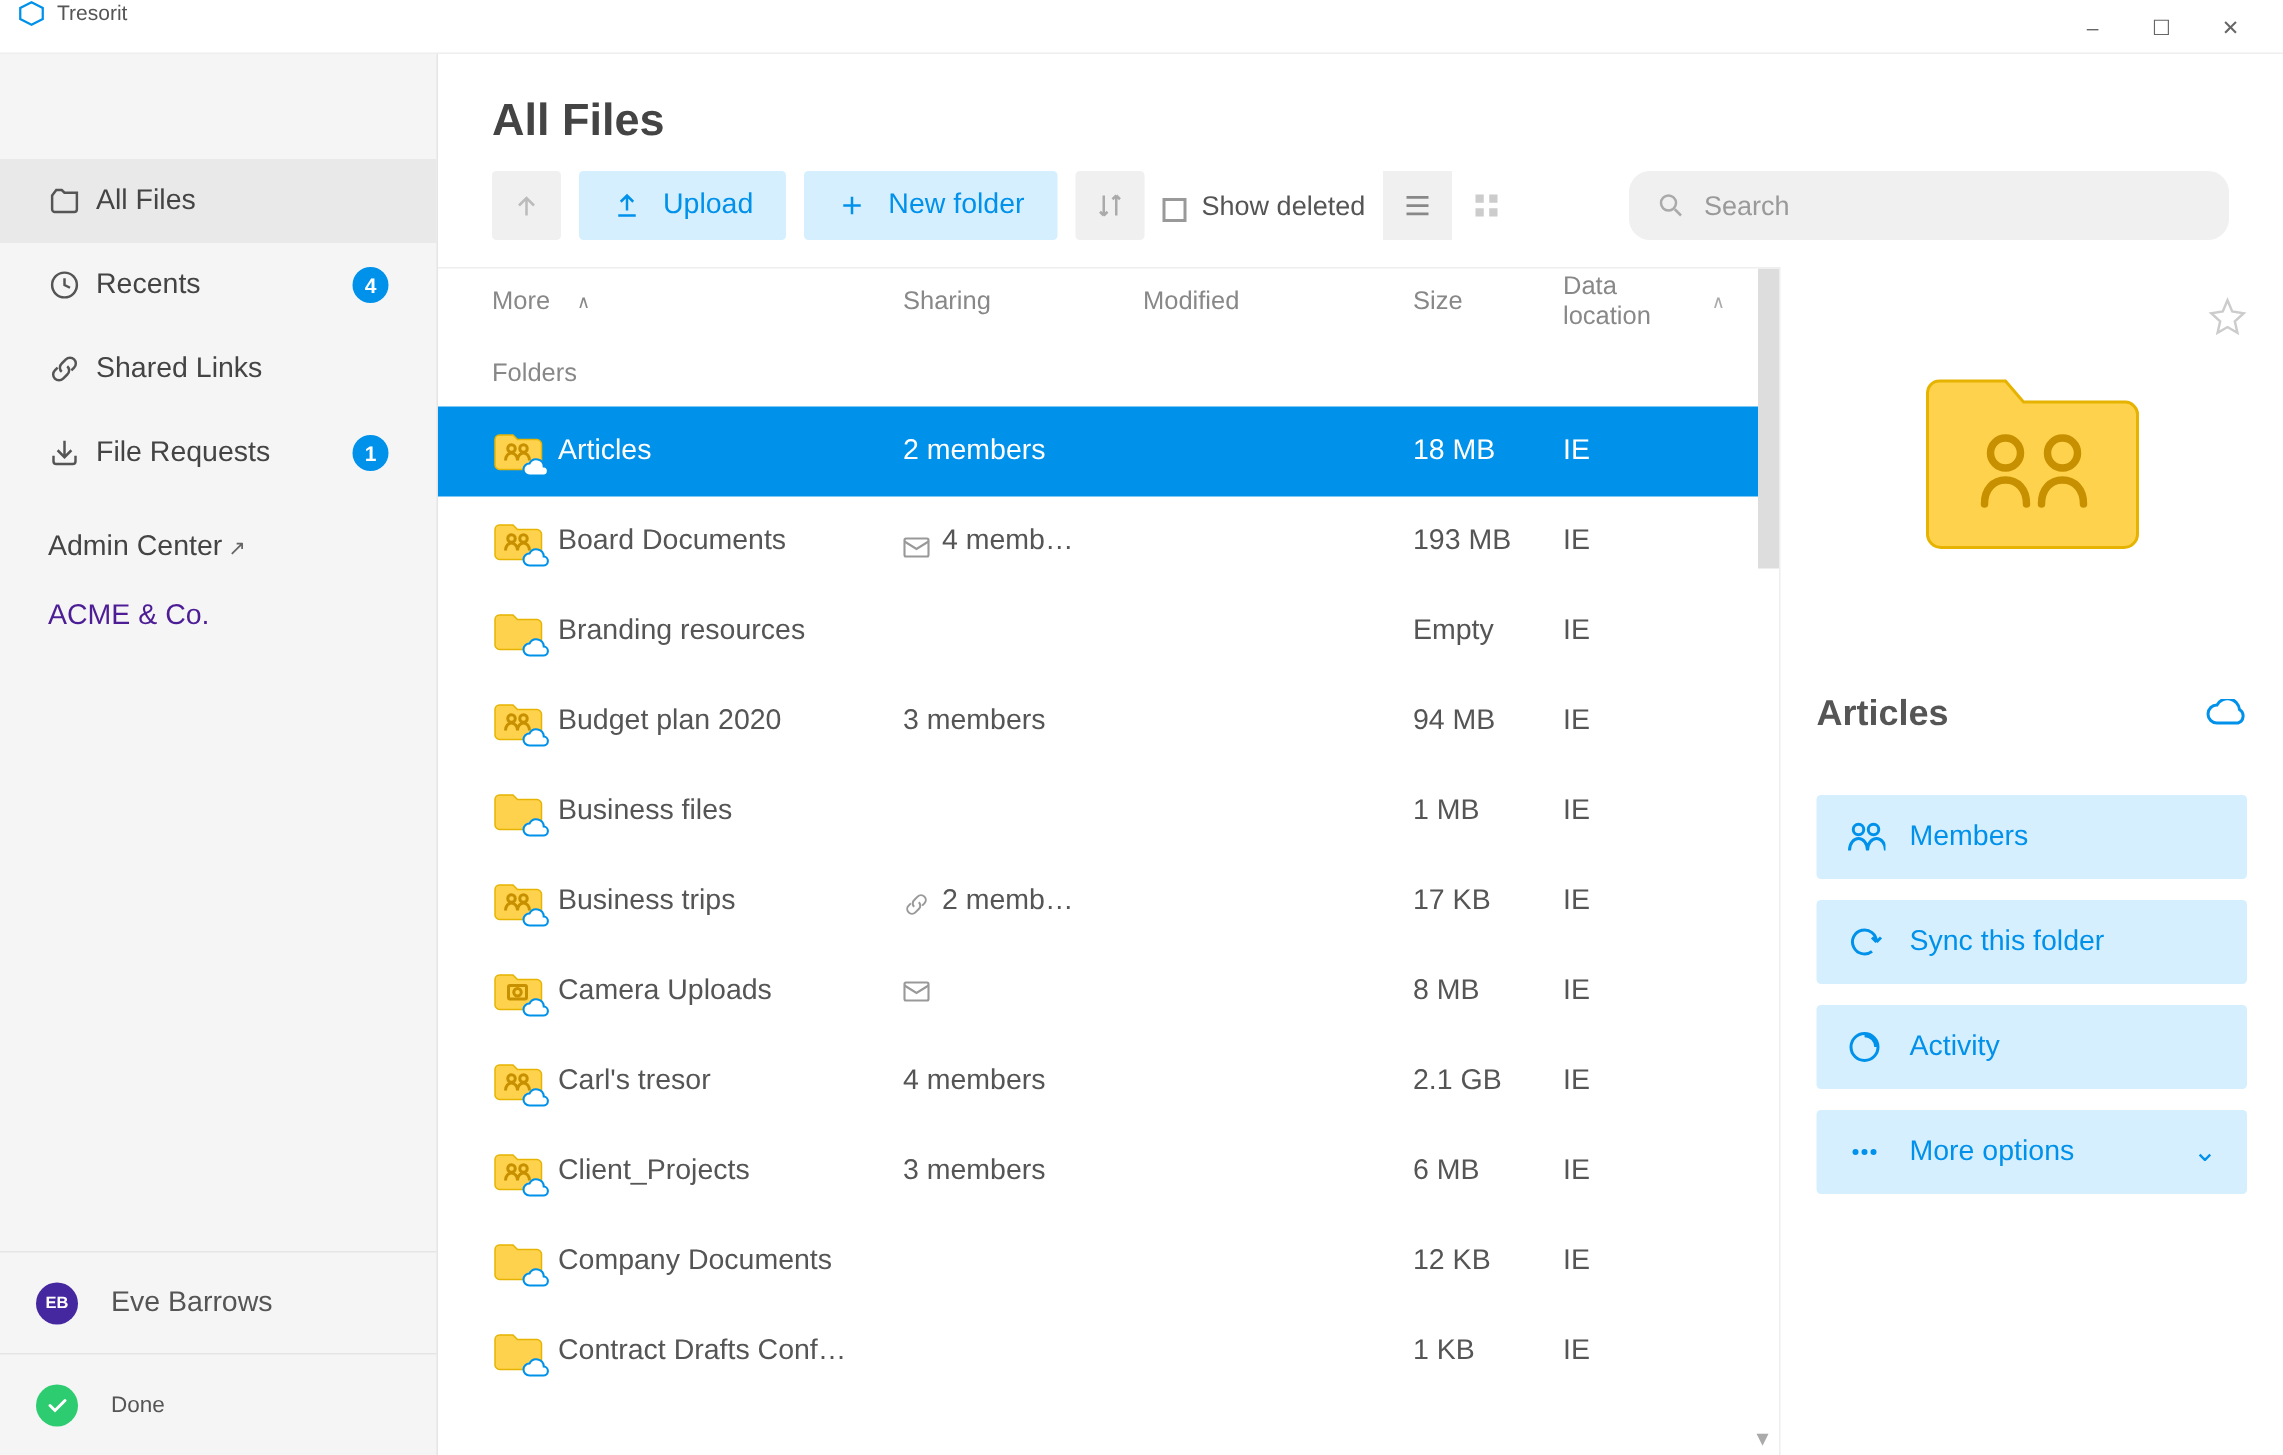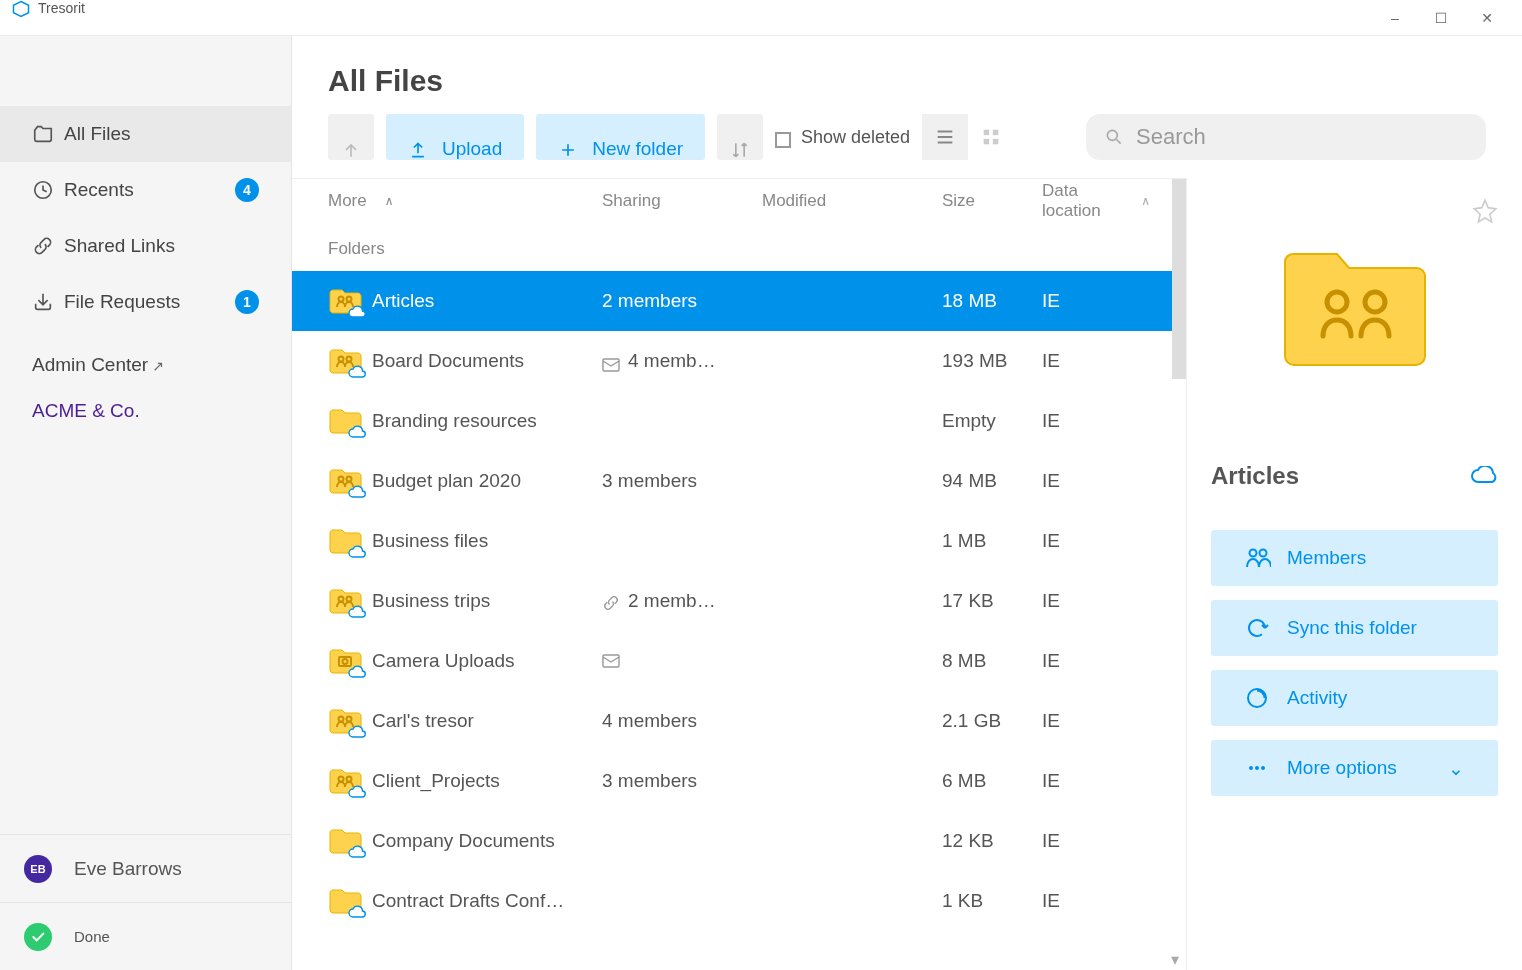--- a/index.html
+++ b/index.html
@@ -20,31 +20,31 @@
 .admin .ext{font-size:14px;margin-left:4px;color:#666}
 .admin .org{color:#4c1d95;margin-top:24px}
 .side-spacer{flex:1}
 .user-row{display:flex;align-items:center;height:68px;padding:0 24px;border-top:1px solid #e5e5e5}
 .avatar{width:28px;height:28px;border-radius:50%;background:#4527a0;color:#fff;font-size:11px;display:flex;align-items:center;justify-content:center;margin-right:22px;font-weight:600}
 .done-row{display:flex;align-items:center;height:68px;padding:0 24px;border-top:1px solid #e5e5e5}
 .done-icon{width:28px;height:28px;border-radius:50%;background:#2ecc71;display:flex;align-items:center;justify-content:center;margin-right:22px}
 .content{flex:1;display:flex;flex-direction:column}
 .heading{padding:28px 36px 16px 36px;font-size:30px;font-weight:600;color:#444}
 .toolbar{display:flex;align-items:center;gap:12px;padding:0 36px 18px 36px}
-.tbtn{height:46px;display:flex;align-items:flex-end;justify-content:center;border-radius:3px}
+.tbtn{height:46px;display:flex;align-items:center;justify-content:center;border-radius:3px}
 .tbtn.gray{background:#f0f0f0;color:#999;width:46px}
 .tbtn.blue{background:#d6efff;color:#0091ea;padding:0 22px}
 .tbtn.blue .icn{margin-right:14px}
 .checklbl{display:flex;align-items:flex-end;color:#555;font-size:18px}
 .checklbl .cb{width:16px;height:16px;border:2px solid #999;margin-right:10px}
 .tool-spacer{flex:1}
 .view-toggle{display:flex;gap:0}
 .view-toggle .v{width:46px;height:46px;display:flex;align-items:center;justify-content:center;color:#aaa}
 .view-toggle .v.active{background:#f0f0f0}
-.search{flex:0 0 400px;height:46px;background:#f0f0f0;display:flex;align-items:center;padding:0 18px;color:#999;font-size:22px;border-radius:14px}
+.search{flex:0 0 400px;height:46px;background:#f0f0f0;display:flex;align-items:center;padding:0 18px;color:#999;font-size:18px;border-radius:14px}
 .search .icn{margin-right:12px}
 .cols{display:flex;align-items:center;height:44px;padding:0 36px;color:#888;font-size:17px}
 .cols .c{display:flex;align-items:center}
 .cols .sort{margin-left:18px;font-size:12px}
 .body-row{display:flex;flex:1;overflow:hidden}
 .filebox{flex:1;overflow:hidden;position:relative;border-top:1px solid #eee}
 .grouphdr{padding:16px 24px 12px 36px;color:#888;font-size:17px}
 .row{display:flex;align-items:center;height:60px;padding:0 36px;font-size:19px;color:#555}
 .row.sel{background:#0091ea;color:#fff}
 .row .fi{width:44px;display:flex;align-items:center;position:relative}
@@ -54,21 +54,21 @@
 .row .size{flex:0 0 100px}
 .row .loc{flex:1}
 .folder-icon{width:34px;height:28px}
 .cloud-badge{position:absolute;bottom:-4px;right:6px;width:18px;height:14px}
 .scroll-thumb{position:absolute;right:0;top:0;width:14px;height:200px;background:#ddd}
 .updown{position:absolute;right:0;bottom:0;width:22px;height:22px;display:flex;align-items:center;justify-content:center;color:#aaa}
 .details{width:336px;border-left:1px solid #eee;padding:20px 24px;display:flex;flex-direction:column}
 .star{align-self:flex-end;color:#bbb;margin-bottom:20px}
 .bigfolder{align-self:center;width:156px;height:128px;margin-bottom:90px}
 .dtitle{display:flex;align-items:center;justify-content:space-between;font-size:24px;font-weight:600;color:#555;margin-bottom:40px}
-.dbtn{height:56px;background:#d6efff;color:#0091ea;display:flex;align-items:center;padding:0 34px;border-radius:3px;margin-bottom:14px;font-size:19px}
+.dbtn{height:56px;background:#d6efff;color:#0091ea;display:flex;align-items:center;padding:0 20px;border-radius:3px;margin-bottom:14px;font-size:19px}
 .dbtn .icn{width:32px;margin-right:10px;display:flex;align-items:center}
 .dbtn .chev{margin-left:auto}
 svg{display:block}
 </style>
 </head>
 <body>
 
 <div class="titlebar">
   <span class="logo">
     <svg viewBox="0 0 24 24" width="18" height="18">

